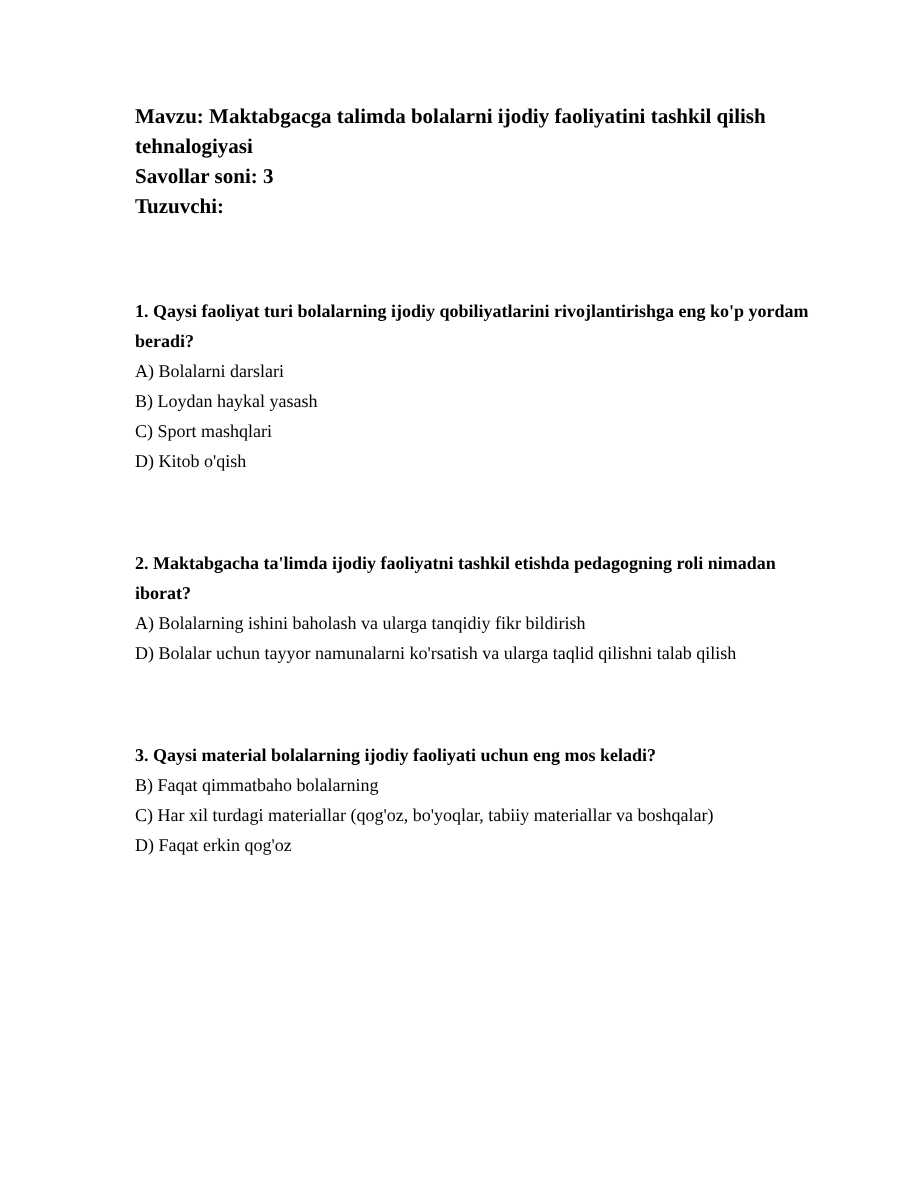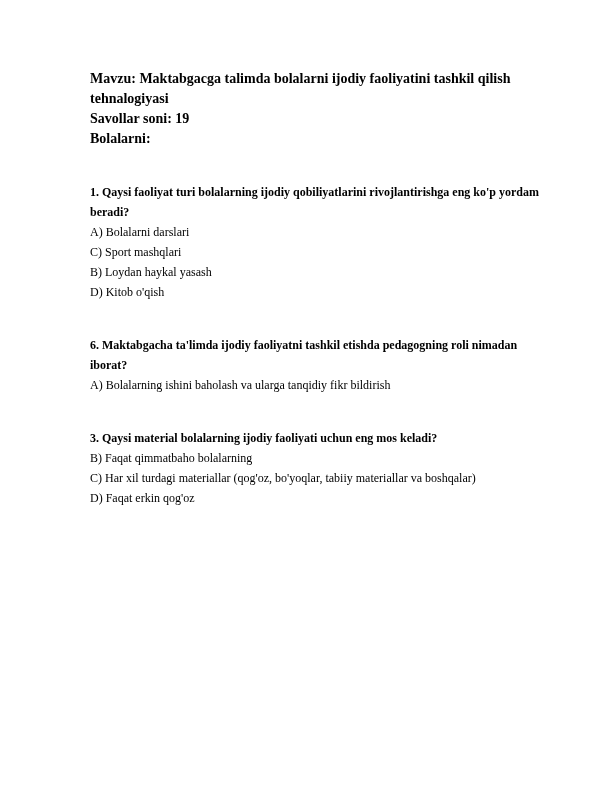--- a/index.html
+++ b/index.html
@@ -23,53 +23,54 @@
     line-height: 20px;
   }
   .hdr {
     font-size: 14px;
     font-weight: bold;
   }
   .hdr-topic   { margin-bottom: 6px; }
   .hdr-count   { margin-bottom: 8px; }
   .hdr-author  { margin-bottom: 8px; }
   .question {
-    margin-top: 33px;
+    margin-top: 48px;
   }
   .stem {
     font-size: 12px;
     font-weight: bold;
     margin-bottom: 3px;
   }
   .option {
     font-size: 12px;
     font-weight: normal;
     margin-bottom: 5px;
   }
 </style>
 </head>
 <body>
 
 <div class="page">
 
   <p class="hdr hdr-topic">Mavzu: Maktabgacga talimda bolalarni ijodiy faoliyatini tashkil qilish tehnalogiyasi</p>
-  <p class="hdr hdr-count">Savollar soni: 19</p>
-  <p class="hdr hdr-author">Bolalarni:</p>
+  <p class="hdr hdr-count">Savollar soni: 3</p>
+  <p class="hdr hdr-author">Tuzuvchi:</p>
 
   <section class="question">
     <p class="stem">1. Qaysi faoliyat turi bolalarning ijodiy qobiliyatlarini rivojlantirishga eng ko'p yordam beradi?</p>
     <p class="option">A) Bolalarni darslari</p>
+    <p class="option">B) Loydan haykal yasash</p>
     <p class="option">C) Sport mashqlari</p>
-    <p class="option">B) Loydan haykal yasash</p>
     <p class="option">D) Kitob o'qish</p>
   </section>
 
   <section class="question">
-    <p class="stem">6. Maktabgacha ta'limda ijodiy faoliyatni tashkil etishda pedagogning roli nimadan iborat?</p>
+    <p class="stem">2. Maktabgacha ta'limda ijodiy faoliyatni tashkil etishda pedagogning roli nimadan iborat?</p>
     <p class="option">A) Bolalarning ishini baholash va ularga tanqidiy fikr bildirish</p>
+    <p class="option">D) Bolalar uchun tayyor namunalarni ko'rsatish va ularga taqlid qilishni talab qilish</p>
   </section>
 
   <section class="question">
     <p class="stem">3. Qaysi material bolalarning ijodiy faoliyati uchun eng mos keladi?</p>
     <p class="option">B) Faqat qimmatbaho bolalarning</p>
     <p class="option">C) Har xil turdagi materiallar (qog'oz, bo'yoqlar, tabiiy materiallar va boshqalar)</p>
     <p class="option">D) Faqat erkin qog'oz</p>
   </section>
 
 </div>

